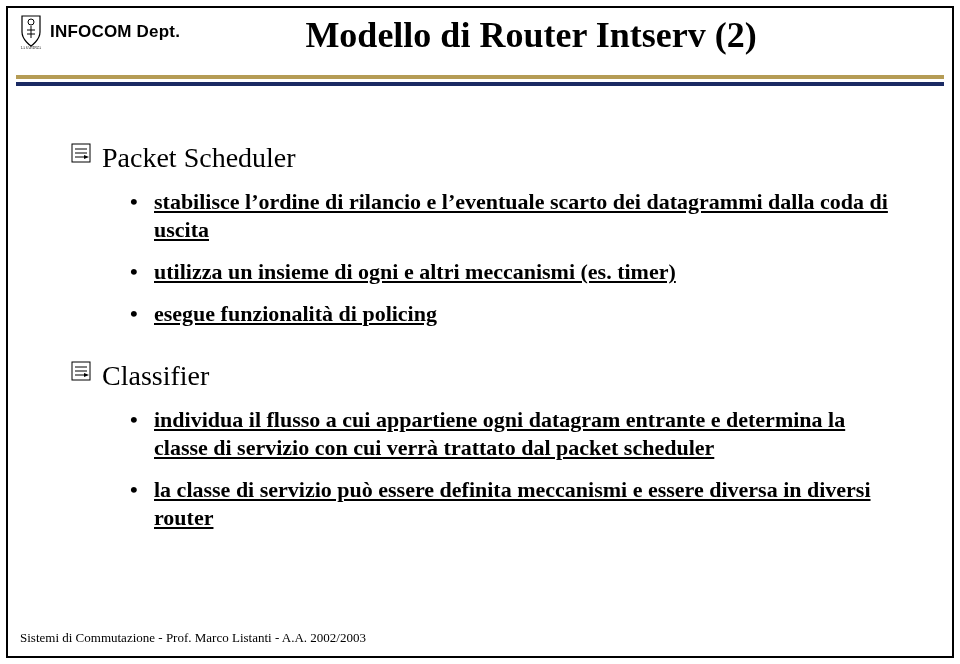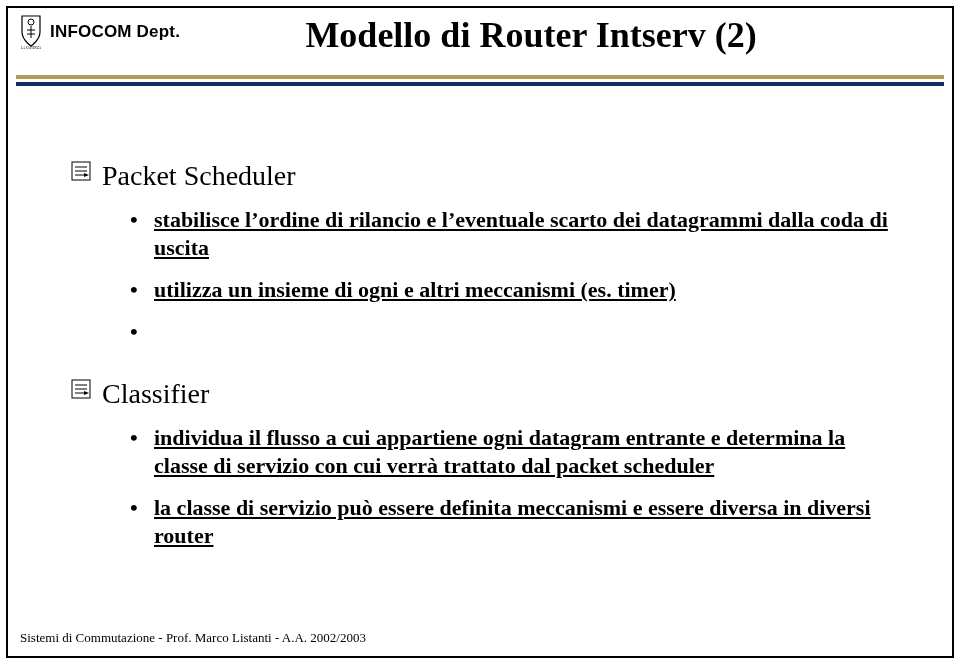--- a/index.html
+++ b/index.html
@@ -8,21 +8,21 @@
   .border-frame { position: absolute; top: 6px; left: 6px; right: 6px; bottom: 6px; border: 2px solid #000; pointer-events: none; }
   .header { position: absolute; top: 14px; left: 18px; right: 18px; height: 52px; display: flex; align-items: flex-start; }
   .logo-block { display: flex; align-items: center; gap: 6px; min-width: 155px; }
   .logo-svg { width: 26px; height: 36px; }
   .dept-label { font-family: Arial, Helvetica, sans-serif; font-weight: 700; font-size: 17px; letter-spacing: 0.2px; }
   .title { flex: 1; text-align: center; font-size: 36px; font-weight: 700; margin-left: -60px; }
   .rule-wrap { position: absolute; top: 75px; left: 16px; right: 16px; }
   .rule-gold { height: 4px; background: #b59c55; }
   .rule-navy { height: 4px; background: #1a2a63; margin-top: 3px; }
   .content { position: absolute; top: 130px; left: 70px; right: 60px; }
-  .bullet-l1 { display: flex; align-items: flex-start; gap: 10px; margin-top: 30px; }
+  .bullet-l1 { display: flex; align-items: flex-start; gap: 10px; margin-top: 12px; }
   .bullet-l1 .sym { width: 22px; height: 22px; flex: 0 0 22px; display: flex; align-items: center; justify-content: center; }
   .bullet-l1 .txt { font-size: 28px; }
   .bullet-l2 { display: flex; align-items: flex-start; margin-left: 60px; margin-top: 14px; gap: 10px; }
   .bullet-l2 .dot { font-size: 22px; line-height: 28px; flex: 0 0 14px; font-weight: 700; }
   .bullet-l2 .txt { font-size: 22px; font-weight: 700; line-height: 28px; text-decoration: underline; }
   .footer { position: absolute; bottom: 18px; left: 20px; font-size: 13px; font-weight: 400; }
 </style>
 </head>
 <body>
 
@@ -65,20 +65,21 @@
     <div class="bullet-l2">
       <span class="dot">•</span>
       <span class="txt">stabilisce l’ordine di rilancio e l’eventuale scarto dei datagrammi dalla coda di uscita</span>
     </div>
     <div class="bullet-l2">
       <span class="dot">•</span>
       <span class="txt">utilizza un insieme di ogni e altri meccanismi (es. timer)</span>
     </div>
     <div class="bullet-l2">
       <span class="dot">•</span>
+      <span class="txt">esegue funzionalità di policing</span>
     </div>
 
     <div class="bullet-l1" style="margin-top:32px">
       <span class="sym">
         <svg width="20" height="20" viewBox="0 0 20 20">
           <rect x="1" y="1" width="18" height="18" fill="none" stroke="#000" stroke-width="1"></rect>
           <line x1="4" y1="6" x2="16" y2="6" stroke="#000" stroke-width="1"></line>
           <line x1="4" y1="10" x2="16" y2="10" stroke="#000" stroke-width="1"></line>
           <line x1="4" y1="14" x2="13" y2="14" stroke="#000" stroke-width="1"></line>
           <path d="M13 12 L18 14 L13 16 Z" fill="#000"></path>

